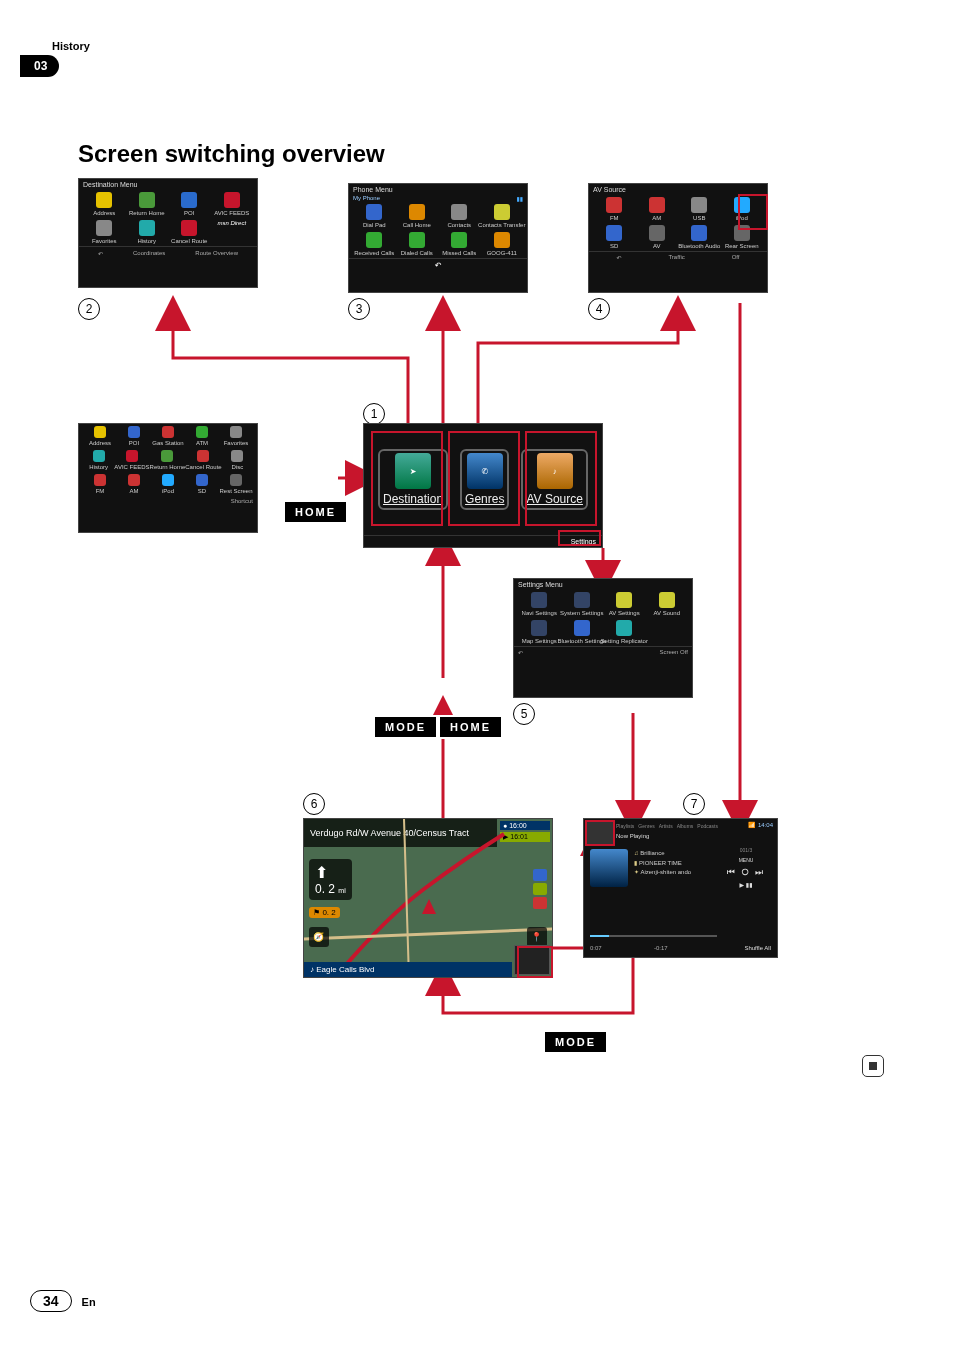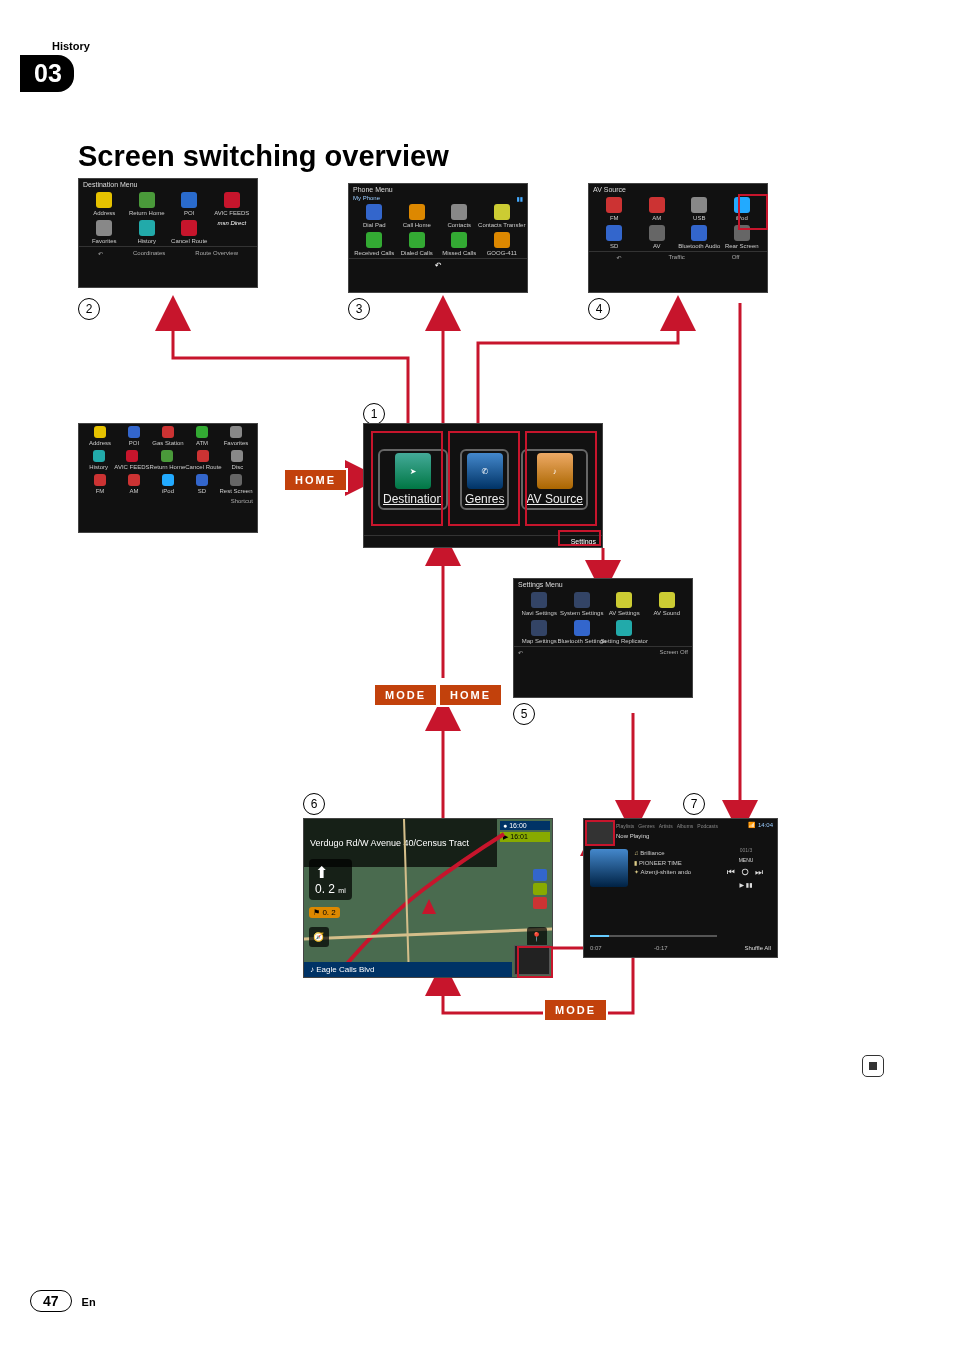--- a/index.html
+++ b/index.html
@@ -23,42 +23,42 @@
     font-weight: bold;
   }
   .chapter-badge {
     position: absolute;
     left: 20px;
     top: 55px;
     background: #000;
     color: #fff;
     border-radius: 0 16px 16px 0;
     padding: 4px 12px 4px 14px;
-    font-size: 25px;
+    font-size: 12px;
     font-weight: bold;
   }
   .title-capsule {
     position: absolute;
     left: 78px;
     top: 55px;
     right: 60px;
     height: 30px;
     border: 1px solid #000;
     border-radius: 18px;
     display: flex;
     align-items: center;
     padding-left: 18px;
     font-size: 22px;
     font-weight: bold;
   }
   .section-heading {
     position: absolute;
     left: 78px;
     top: 140px;
-    font-size: 29px;
+    font-size: 24px;
     font-weight: bold;
   }
   .diagram {
     position: absolute;
     left: 78px;
     top: 178px;
     width: 800px;
     height: 880px;
   }
   .screenshot {
@@ -112,26 +112,27 @@
     border-radius: 50%;
     display: flex;
     align-items: center;
     justify-content: center;
     font-size: 12px;
     background: #fff;
   }
   .btn-box {
     position: absolute;
     border: 2px solid #fff;
-    background: #c2410c;
+    background: #000000;
     color: #fff;
     font-size: 11px;
     font-weight: bold;
     letter-spacing: 2px;
     padding: 4px 10px;
+    margin-top: 32px;
   }
   svg.flow { position: absolute; left: 0; top: 0; overflow: visible; }
   .page-badge {
     position: absolute;
     left: 30px;
     bottom: 40px;
     display: flex;
     align-items: baseline;
     gap: 10px;
   }
@@ -486,21 +487,21 @@
     </div>
     <div class="num-circle" style="left:435px;top:525px;">5</div>
 
     <div class="btn-box" style="left:295px;top:505px;">MODE</div>
     <div class="btn-box" style="left:360px;top:505px;">HOME</div>
 
     <div class="num-circle" style="left:225px;top:615px;">6</div>
     <div class="num-circle" style="left:605px;top:615px;">7</div>
 
     <div class="screenshot" style="left:225px;top:640px;width:250px;height:160px;background:#4a6b4f;">
-      <div style="position:absolute;left:0;top:0;right:55px;background:rgba(0,0,0,.7);font-size:9px;padding:19px 6px;">Verdugo Rd/W Avenue 40/Census Tract</div>
+      <div style="position:absolute;left:0;top:0;right:55px;background:rgba(0,0,0,.7);font-size:9px;padding:9px 6px;">Verdugo Rd/W Avenue 40/Census Tract</div>
       <div style="position:absolute;right:2px;top:2px;width:50px;font-size:7px;">
         <div style="background:#036;padding:1px 3px;margin-bottom:2px;">● <span>16:00</span></div>
         <div style="background:#8a0;color:#000;padding:1px 3px;">▶ <span>16:01</span></div>
       </div>
 
       <svg style="position:absolute;inset:0;">
         <path d="M 30 160 Q 80 100 120 70 Q 160 40 200 15" stroke="#c7152c" stroke-width="4" fill="none"></path>
         <path d="M 0 120 L 250 110" stroke="#d4be8a" stroke-width="3" fill="none"></path>
         <path d="M 100 0 L 105 160" stroke="#d4be8a" stroke-width="2" fill="none"></path>
         <polygon points="125,80 118,95 132,95" fill="#c7152c"></polygon>
@@ -554,16 +555,16 @@
     </div>
     <div class="btn-highlight" style="left:507px;top:642px;width:30px;height:26px;"></div>
 
     <div class="btn-box" style="left:465px;top:820px;">MODE</div>
 
   </div>
 
   <div class="stop-icon"></div>
 
   <div class="page-badge">
-    <span class="page-num">47</span>
+    <span class="page-num">34</span>
     <span class="page-lang">En</span>
   </div>
 </div>
 
 </body></html>

